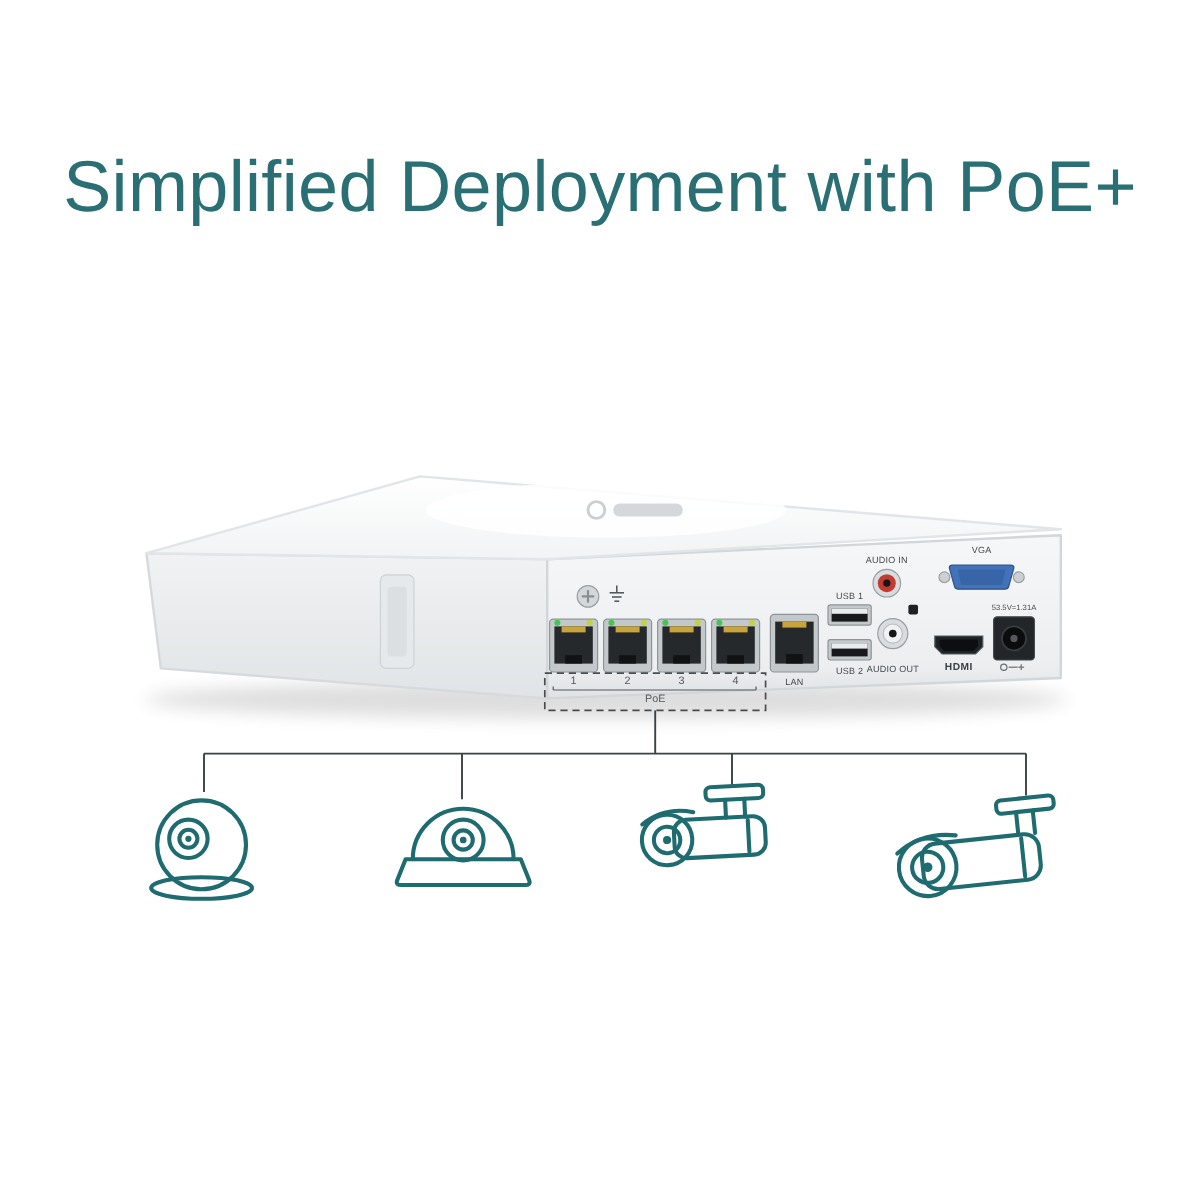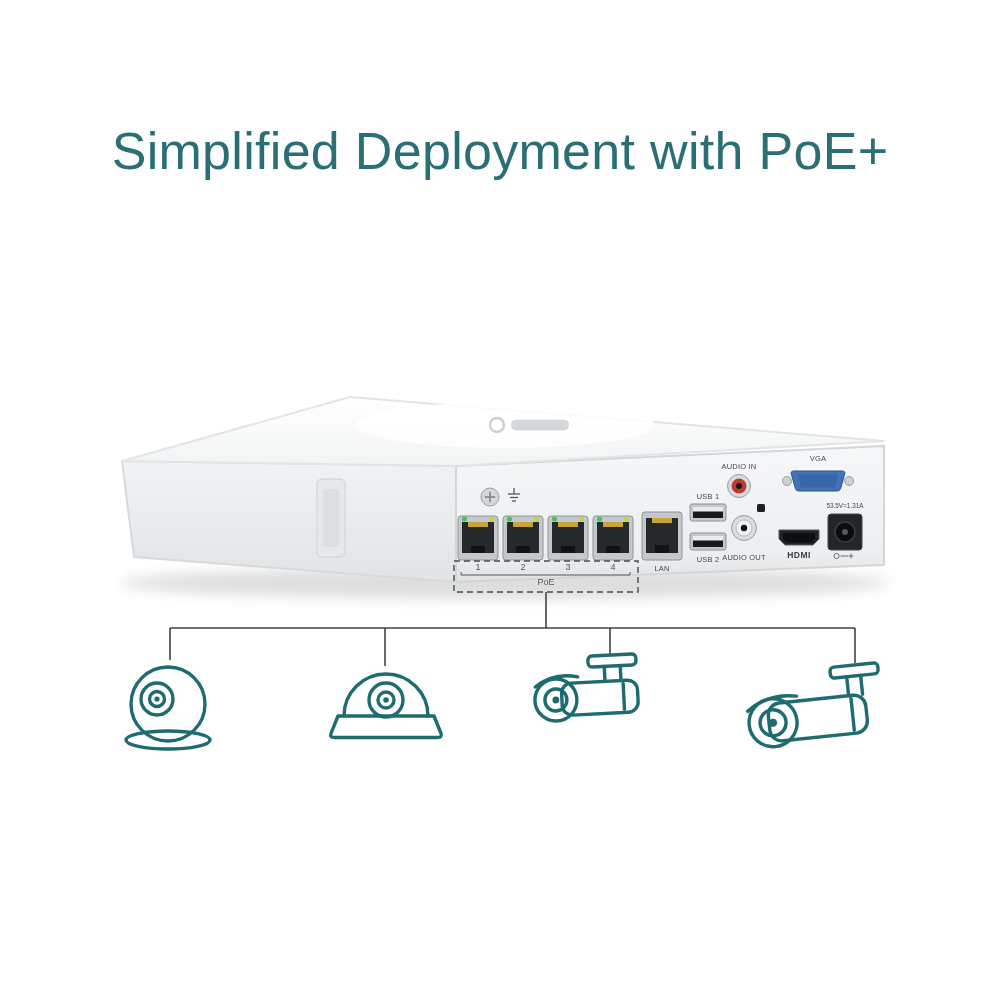--- a/index.html
+++ b/index.html
@@ -1,17 +1,17 @@
 <!DOCTYPE html>
 <html style="--title-color: #2a6f74; --accent: #1e6b70; --wire: #3f4245; --audio-red: #c13b33; --vga-blue: #4273b8;"><head>
 <meta charset="utf-8">
 <style>
   html,body{margin:0;padding:0;}
   body{width:1000px;height:1000px;background:#ffffff;position:relative;overflow:hidden;font-family:"Liberation Sans",sans-serif;}
-  .title{position:absolute;top:121px;left:0;width:1000px;text-align:center;font-size:52px;font-weight:500;letter-spacing:0.3px;color:var(--title-color,#2a6f74);}
+  .title{position:absolute;top:121px;left:0;width:1000px;text-align:center;font-size:60px;font-weight:500;letter-spacing:0.3px;color:var(--title-color,#2a6f74);}
   .scene{position:absolute;top:0;left:0;}
   text{font-family:"Liberation Sans",sans-serif;}
   .plabel{font-size:7.5px;fill:#45494d;text-anchor:middle;letter-spacing:0.2px;}
   .pnum{font-size:9px;fill:#55595d;text-anchor:middle;}
   .tiny{font-size:6.4px;fill:#45494d;text-anchor:middle;}
   .hdmi{font-size:8.5px;font-weight:bold;fill:#3c4044;text-anchor:middle;letter-spacing:0.4px;}
   .cam{fill:none;stroke:var(--accent,#1e6b70);stroke-width:3.4;stroke-linecap:round;stroke-linejoin:round;}
   .camdot{fill:var(--accent,#1e6b70);}
   .wire{stroke:var(--wire,#3f4245);stroke-width:1.6;fill:none;}
   .dashbox{stroke:#4a4d50;stroke-width:1.4;fill:none;stroke-dasharray:6 4;}

